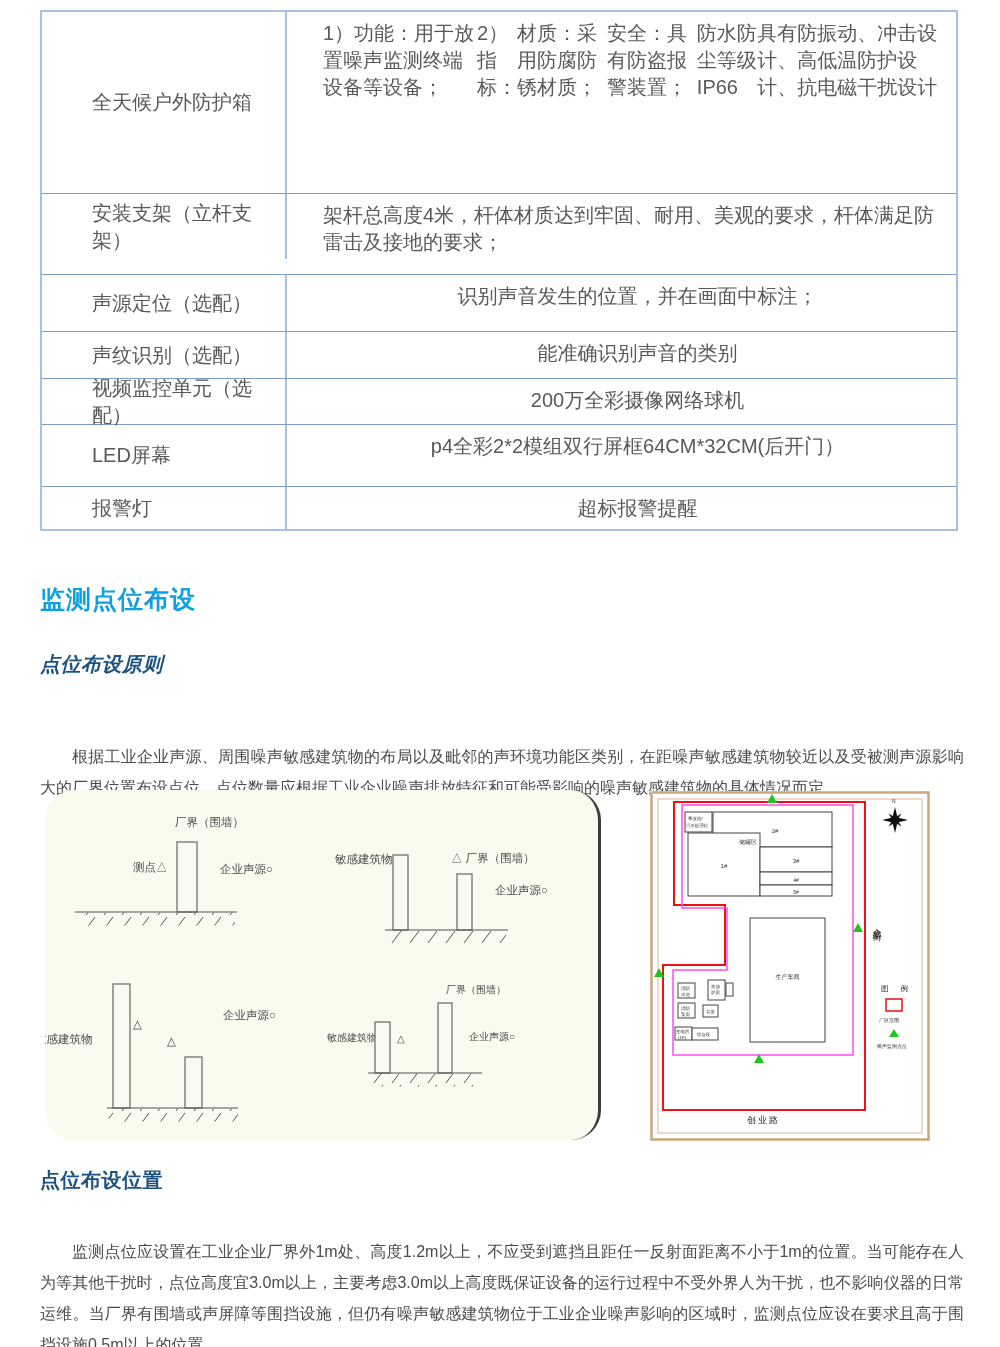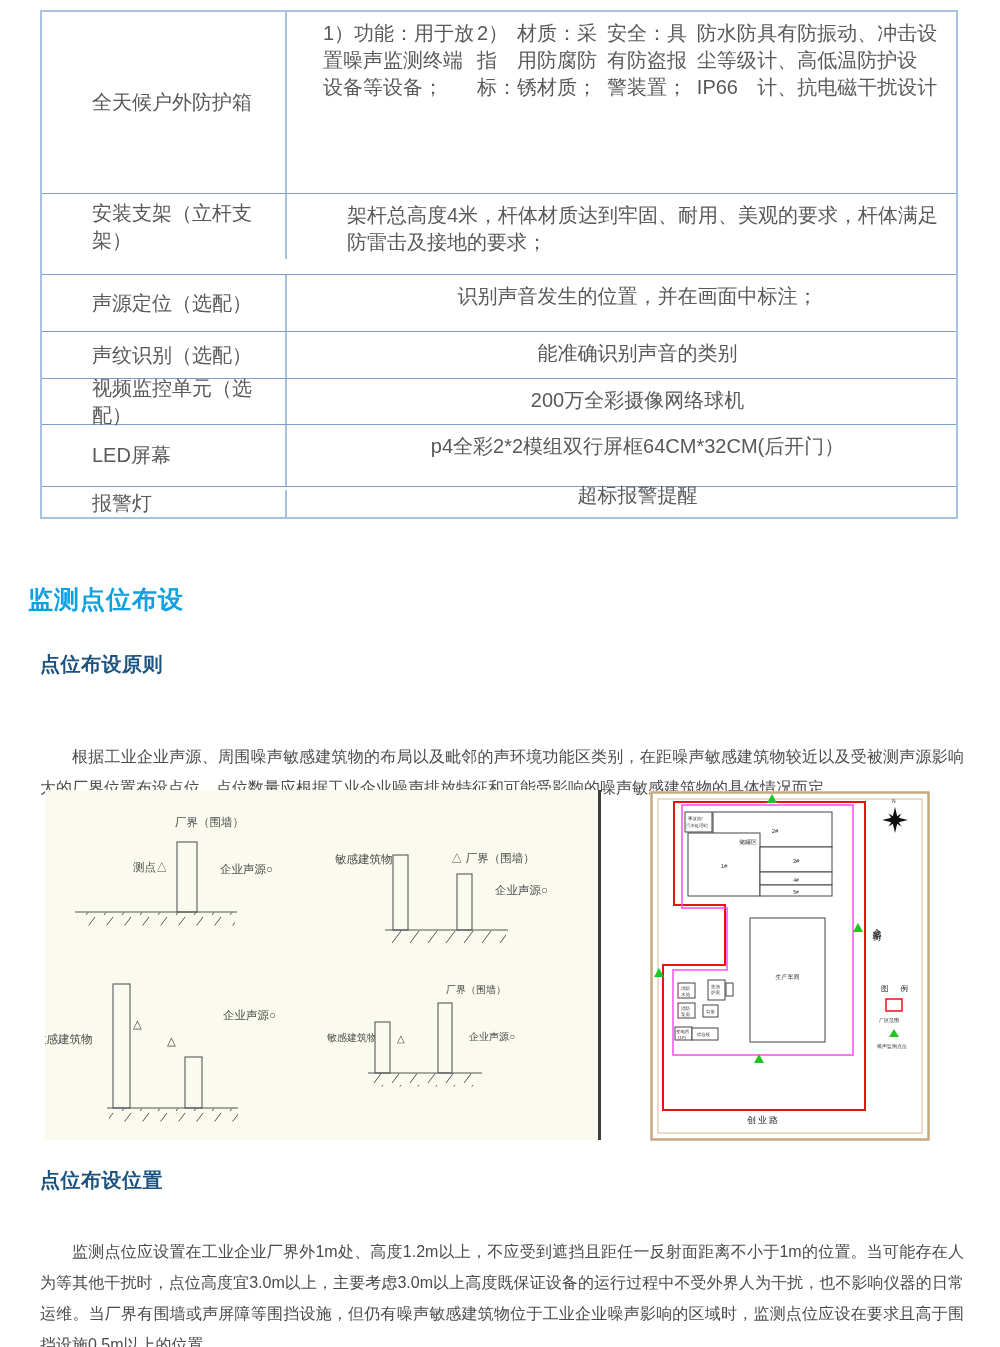--- a/index.html
+++ b/index.html
@@ -4,31 +4,31 @@
 <style>
   html,body{margin:0;padding:0;background:#fff;}
   body{width:1000px;height:1347px;position:relative;font-family:"Liberation Sans",sans-serif;overflow:hidden;}
 
   
   .doc-table{position:absolute;left:40px;top:10px;width:918px;border:2px solid #a7c2de;box-sizing:border-box;background:#fff;}
   .trow{display:flex;box-sizing:border-box;border-top:1px solid #7d9ec4;}
   .trow:first-child{border-top:none;}
   .tcell-l{width:245px;box-sizing:border-box;border-right:2px solid #a7c2de;display:flex;align-items:center;padding-left:50px;font-size:20px;color:#595959;}
   .tcell-r{flex:1;display:flex;flex-direction:row;justify-content:center;padding:8px 4px 8px 36px;font-size:20px;color:#595959;line-height:27px;box-sizing:border-box;}
-  .r1{height:181px;}.r2{height:66px;gap:24px;}.r3{height:57px;margin-top:15px;}.r4{height:47px;}.r5{height:46px;}.r6{height:62px;}.r7{height:31px;align-items:flex-end;}
+  .r1{height:181px;}.r2{height:66px;}.r3{height:57px;margin-top:15px;}.r4{height:47px;}.r5{height:46px;}.r6{height:62px;}.r7{height:43px;}
 
   
-  .h-main{position:absolute;left:28px;top:583px;font-size:25px;font-weight:bold;color:#0fa0e0;letter-spacing:1px;}
+  .h-main{position:absolute;left:40px;top:583px;font-size:25px;font-weight:bold;color:#0fa0e0;letter-spacing:1px;}
   .h-sub{position:absolute;left:40px;font-size:20px;font-weight:bold;color:#1c527f;letter-spacing:0.5px;}
-  #sub1{top:651px;} #sub2{top:1167px;}
+  #sub1{top:651px;font-style:italic;} #sub2{top:1167px;}
   .para{position:absolute;left:40px;width:924px;font-size:16px;line-height:31px;color:#4b4b4b;text-indent:2em;text-align:justify;}
   #para1{top:741px;} #para2{top:1236px;}
 
   
-  .fig-left{position:absolute;left:45px;top:790px;width:553px;height:350px;background:#fbfaef;border-right:3px solid #3c3c3c;box-sizing:content-box;}
+  .fig-left{position:absolute;left:45px;top:790px;width:553px;height:350px;background:#fbfaef;border-right:3px solid #3c3c3c;box-sizing:content-box;border-radius:30px;}
   .fig-right{position:absolute;left:650px;top:791px;width:280px;height:350px;background:#fff;}
   svg{display:block;}
   .dl{font-size:11.5px;fill:#4a4a4a;font-family:"Liberation Sans",sans-serif;}
   .dls{font-size:10px;fill:#4a4a4a;font-family:"Liberation Sans",sans-serif;}
   .sk{stroke:#666;stroke-width:1.2;fill:#fbfaef;}
   .gnd{stroke:#555;stroke-width:1.2;}
   .bld{stroke:#444;stroke-width:1;fill:#fff;}
   .pt{font-size:6px;fill:#333;font-family:"Liberation Sans",sans-serif;}
   .pt5{font-size:5px;fill:#333;font-family:"Liberation Sans",sans-serif;}
   .pt45{font-size:4.4px;fill:#333;font-family:"Liberation Sans",sans-serif;}

